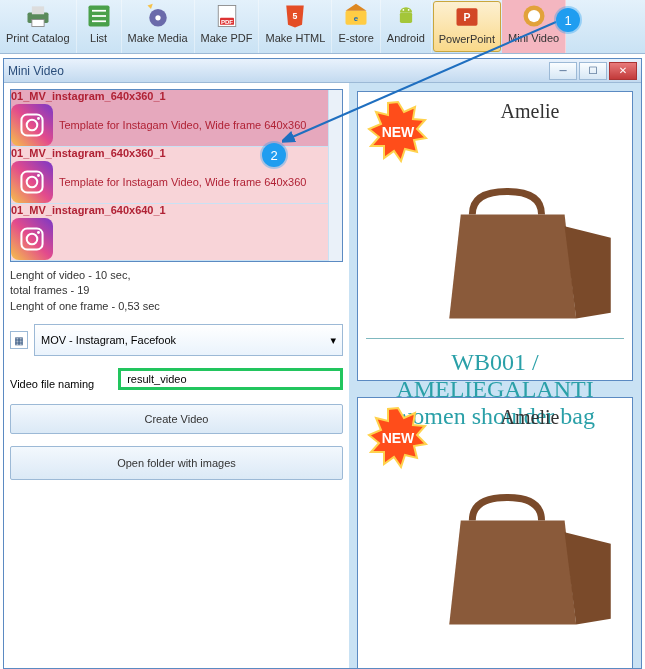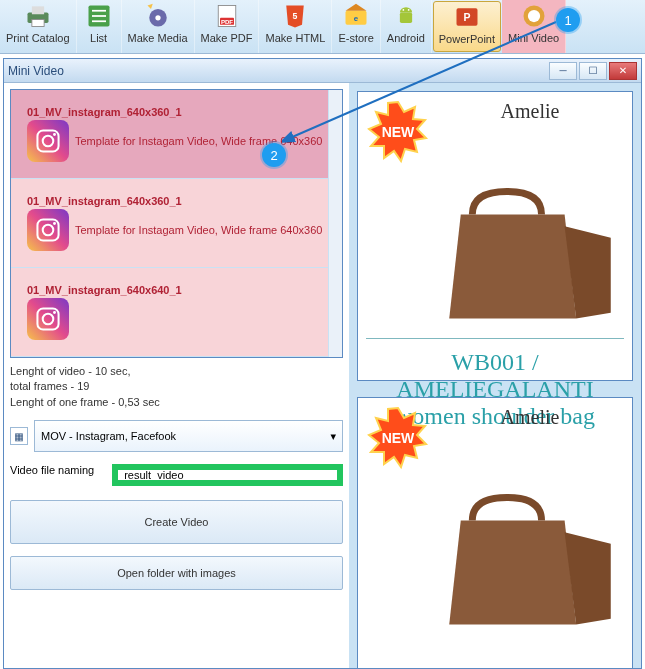--- a/index.html
+++ b/index.html
@@ -18,41 +18,41 @@
   .subwin-title { height:24px; background:linear-gradient(#e9f2fc,#c3daf0); border-bottom:1px solid #9cb9d6; display:flex; align-items:center; justify-content:space-between; padding:0 4px; font-size:12px; color:#2a4d7a; }
   .win-controls { display:flex; gap:2px; }
   .win-btn { width:28px; height:18px; font-size:10px; display:flex; align-items:center; justify-content:center; border:1px solid #9cb9d6; background:linear-gradient(#fafdff,#d7e7f5); color:#2a4d7a; cursor:pointer; }
   .win-btn.close { background:linear-gradient(#e87a7a,#c23a3a); color:#fff; border-color:#a33; }
 
   .content { display:flex; height:calc(100% - 24px); }
   .left { width:345px; padding:6px; display:flex; flex-direction:column; }
   .right { flex:1; background:#c9e2f4; padding:8px; overflow:hidden; }
 
   .template-list { border:1px solid #5b8ac2; background:#fff; position:relative; }
-  .tmpl { display:flex; flex-direction:column; padding:16px; border-bottom:1px solid #c9e2f4; }
+  .tmpl { display:flex; flex-direction:column; padding:0; border-bottom:1px solid #c9e2f4; }
   .tmpl.pink1 { background:#e6a8bd; }
   .tmpl.blue { background:#eaf3fc; }
   .tmpl.pink2 { background:#f8d4d8; }
   .tmpl-name { font-size:11px; font-weight:bold; color:#122; margin-bottom:2px; }
   .tmpl.pink1 .tmpl-name, .tmpl.pink2 .tmpl-name { color:#b02235; }
   .tmpl-row { display:flex; align-items:center; gap:6px; }
   .tmpl-icon { width:42px; height:42px; border-radius:8px; display:flex; align-items:center; justify-content:center; }
   .ig { background:linear-gradient(45deg,#f6c24a,#e34b8c,#7a38c7); }
   .fb { background:#3b5998; }
   .tmpl-desc { font-size:11px; }
   .tmpl.pink1 .tmpl-desc, .tmpl.pink2 .tmpl-desc { color:#b02235; }
   .tmpl.blue .tmpl-desc { color:#2a4d7a; }
   .scrollind { position:absolute; right:0; top:0; bottom:0; width:14px; background:#eaf1f9; border-left:1px solid #c9e2f4;}
 
   .info { font-size:11px; color:#333; padding:6px 0; line-height:1.4; }
   .combo { display:flex; align-items:center; gap:6px; padding:4px 0; }
   .combo-box { flex:1; height:32px; border:1px solid #9cb9d6; background:linear-gradient(#fff,#eaf3fc); display:flex; align-items:center; padding:0 6px; font-size:11px; justify-content:space-between; cursor:pointer;}
   .combo-icon { width:18px; height:18px; border:1px solid #9cb9d6; background:#fff; display:flex; align-items:center; justify-content:center; font-size:10px; color:#2a4d7a;}
-  .field-row { display:flex; align-items:flex-start; gap:18px; padding:8px 0; font-size:11px;}
-  .text-input { flex:1; height:22px; border:6px solid #22c55e; padding:0 6px; font-size:11px;}
+  .field-row { display:flex; align-items:flex-end; gap:24px; padding:8px 0; font-size:11px;}
+  .text-input { flex:1; height:22px; border:3px solid #22c55e; padding:0 6px; font-size:11px;}
   .big-btn { display:block; height:34px; margin:6px 0; border:1px solid #9cb9d6; background:linear-gradient(#f3f8fd,#dbe9f6); font-size:11px; color:#333; cursor:pointer; border-radius:2px;}
 
   .preview-card { background:#fff; border:1px solid #5b8ac2; margin-bottom:16px; height:290px; padding:8px; display:flex; flex-direction:column; }
   .pc-top { flex:1; display:flex; gap:6px; border-bottom:1px solid #7fb8bf; padding-bottom:8px; position:relative;}
   .pc-title { text-align:center; font-size:24px; color:#2aa0a8; padding:10px 4px 0 4px; font-family: Liberation Serif, serif; }
   .new-badge { width:64px; height:64px; }
   .brand { font-family: 'Brush Script MT', cursive; font-size:20px; color:#333; text-align:center; flex:0 0 80px;}
   .bag { flex:1; }
 
   
@@ -218,21 +218,21 @@
           <span>MOV - Instagram, Facefook</span>
           <span>▾</span>
         </div>
       </div>
 
       <div class="field-row">
         <span>Video file naming</span>
         <input class="text-input" value="result_video" style="">
       </div>
 
-      <button class="big-btn" style="height:44px">Create Video</button>
+      <button class="big-btn" style="height:30px">Create Video</button>
       <button class="big-btn">Open folder with images</button>
     </div>
 
     <div class="right">
       <div class="preview-card">
         <div class="pc-top">
           <svg class="new-badge" viewBox="0 0 64 64">
             <g transform="translate(32,32)">
               <polygon points="0,-30 6,-20 17,-25 15,-13 27,-12 19,-3 28,6 16,8 19,20 7,17 3,29 -4,19 -14,26 -14,14 -27,14 -19,5 -29,-3 -17,-8 -22,-20 -10,-17 -10,-29" fill="#ff4d1a" stroke="#ffd24d" stroke-width="2"></polygon>
             </g>

